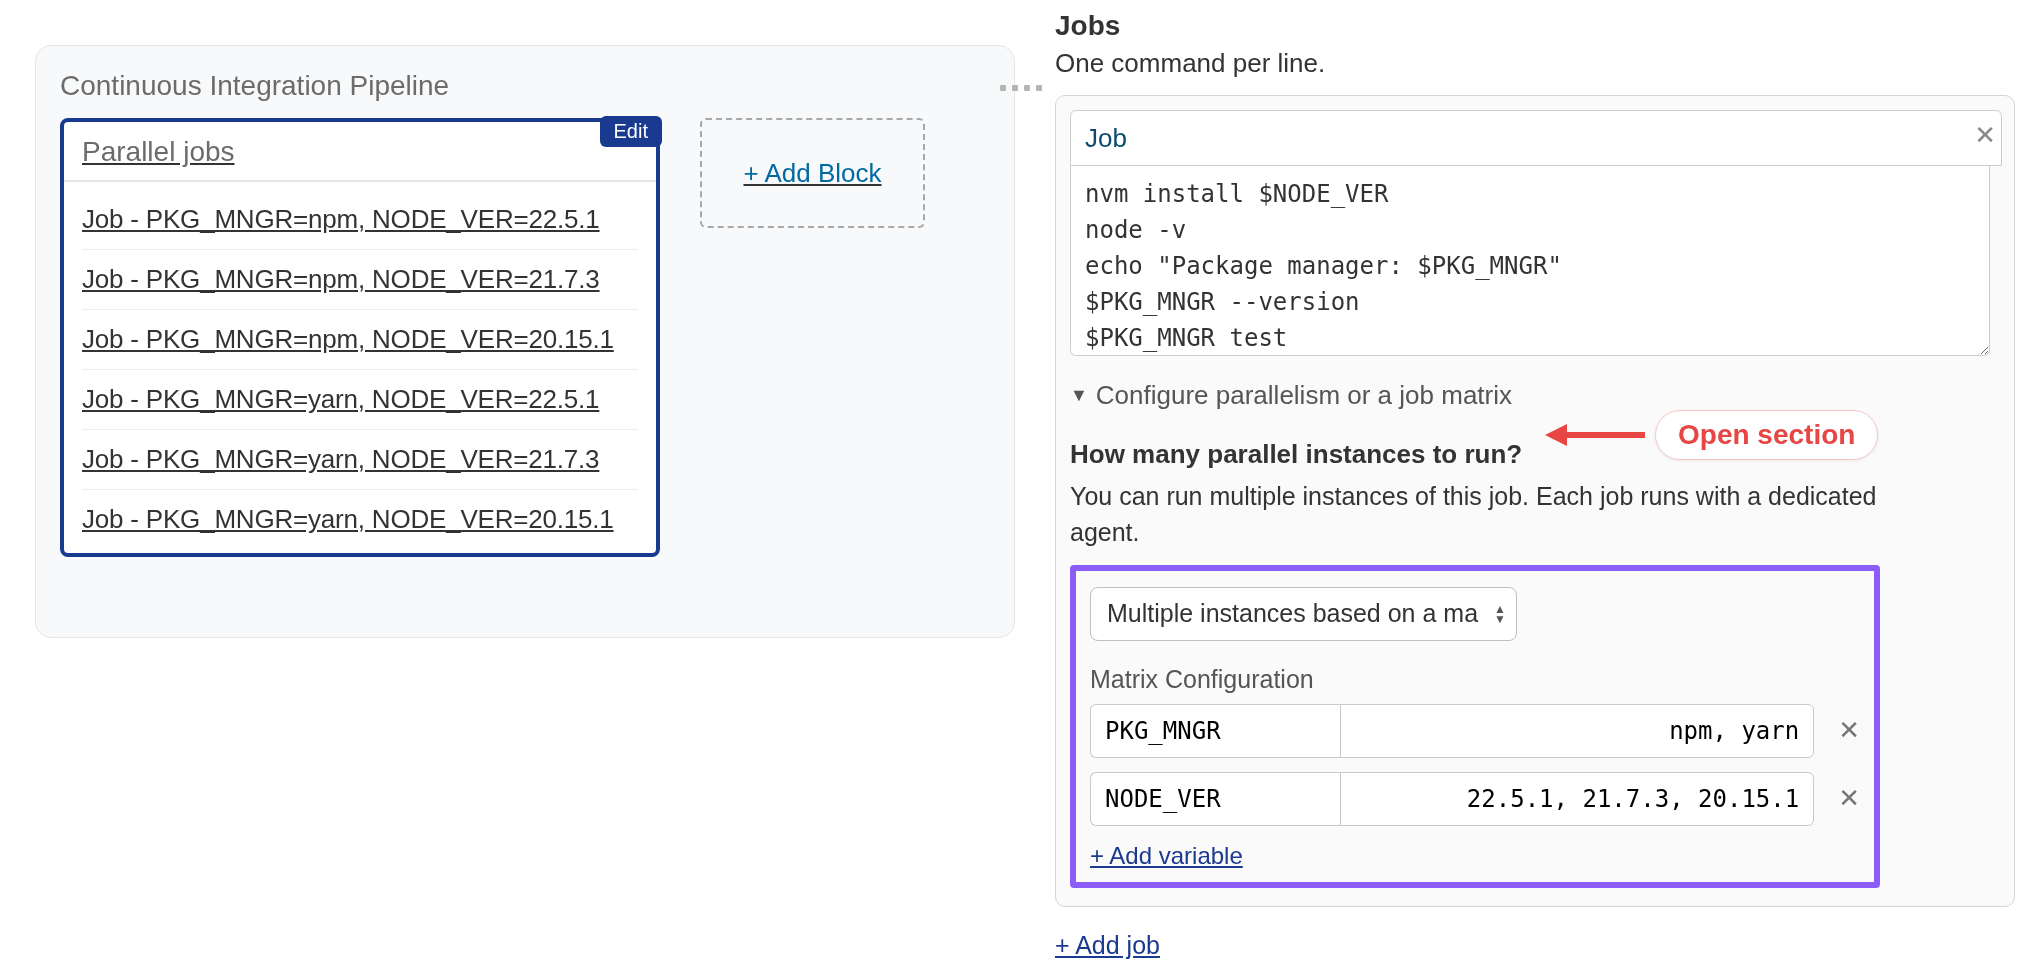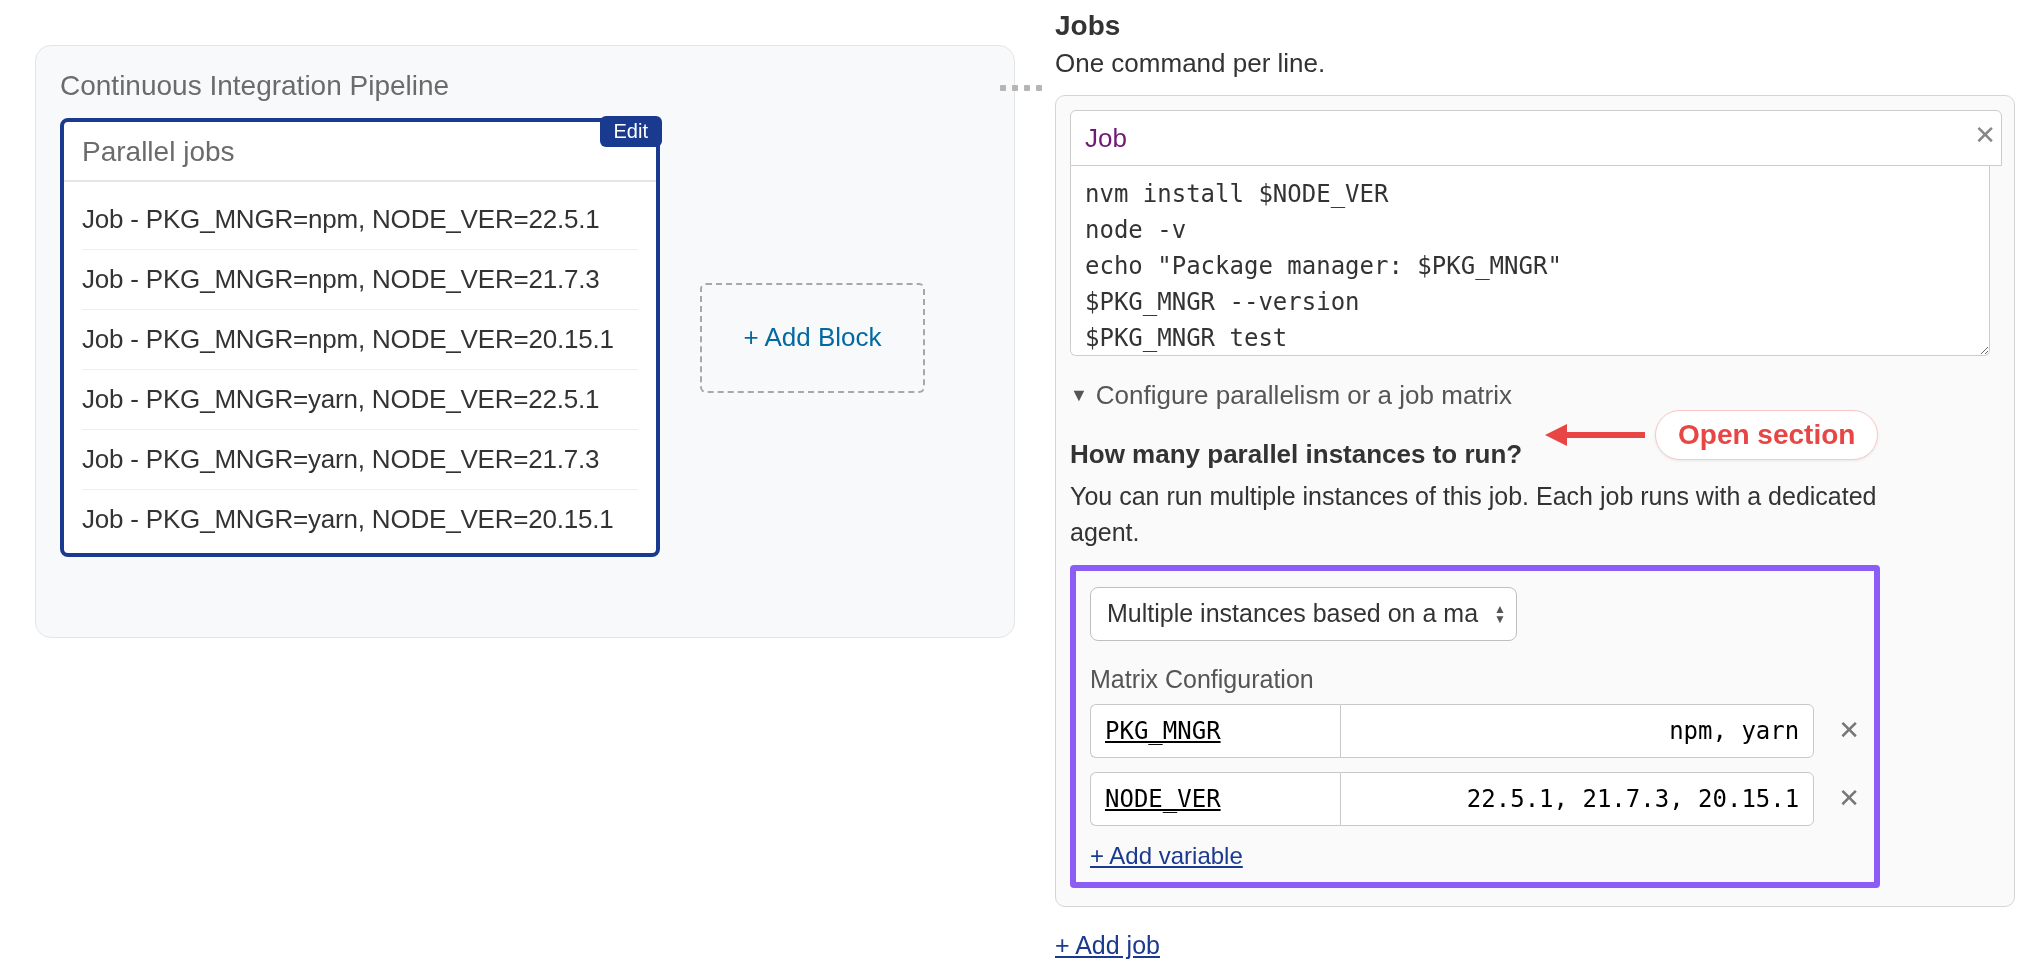--- a/index.html
+++ b/index.html
@@ -23,22 +23,23 @@
     padding: 24px 24px 80px 24px;
   }
   .pipeline-title {
     font-size: 28px;
     color: #6b6b6b;
     margin-bottom: 16px;
     font-weight: 400;
   }
   .block-row {
     display: flex;
-    align-items: center;
+    align-items: flex-start;
     gap: 40px;
+    text-decoration: underline;
   }
   .job-block {
     position: relative;
     border: 4px solid #1a3a8f;
     border-radius: 8px;
     background: #fff;
     width: 600px;
     padding: 0;
   }
   .edit-badge {
@@ -123,21 +124,21 @@
     width: 960px;
   }
   .job-name-input {
     width: 932px;
     height: 56px;
     border: 1px solid #ccc;
     border-radius: 6px;
     background: #fff;
     font-size: 26px;
     padding: 0 14px;
-    color: #701a75;
+    color: #0c4a6e;
   }
   .close-x {
     position: absolute;
     right: 18px;
     top: 24px;
     font-size: 26px;
     color: #888;
     cursor: pointer;
   }
   .commands-area {
@@ -242,21 +243,20 @@
     border: 1px solid #c9c9c9;
     background: #fff;
     font-family: "SF Mono", Menlo, Consolas, monospace;
     font-size: 24px;
     padding: 0 14px;
   }
   .matrix-key {
     width: 250px;
     border-radius: 6px 0 0 6px;
     border-right: none;
-    text-decoration: underline;
   }
   .matrix-val {
     width: 580px;
     border-radius: 0 6px 6px 0;
     text-align: right;
   }
   .matrix-remove {
     font-size: 26px;
     color: #777;
     margin-left: 24px;

